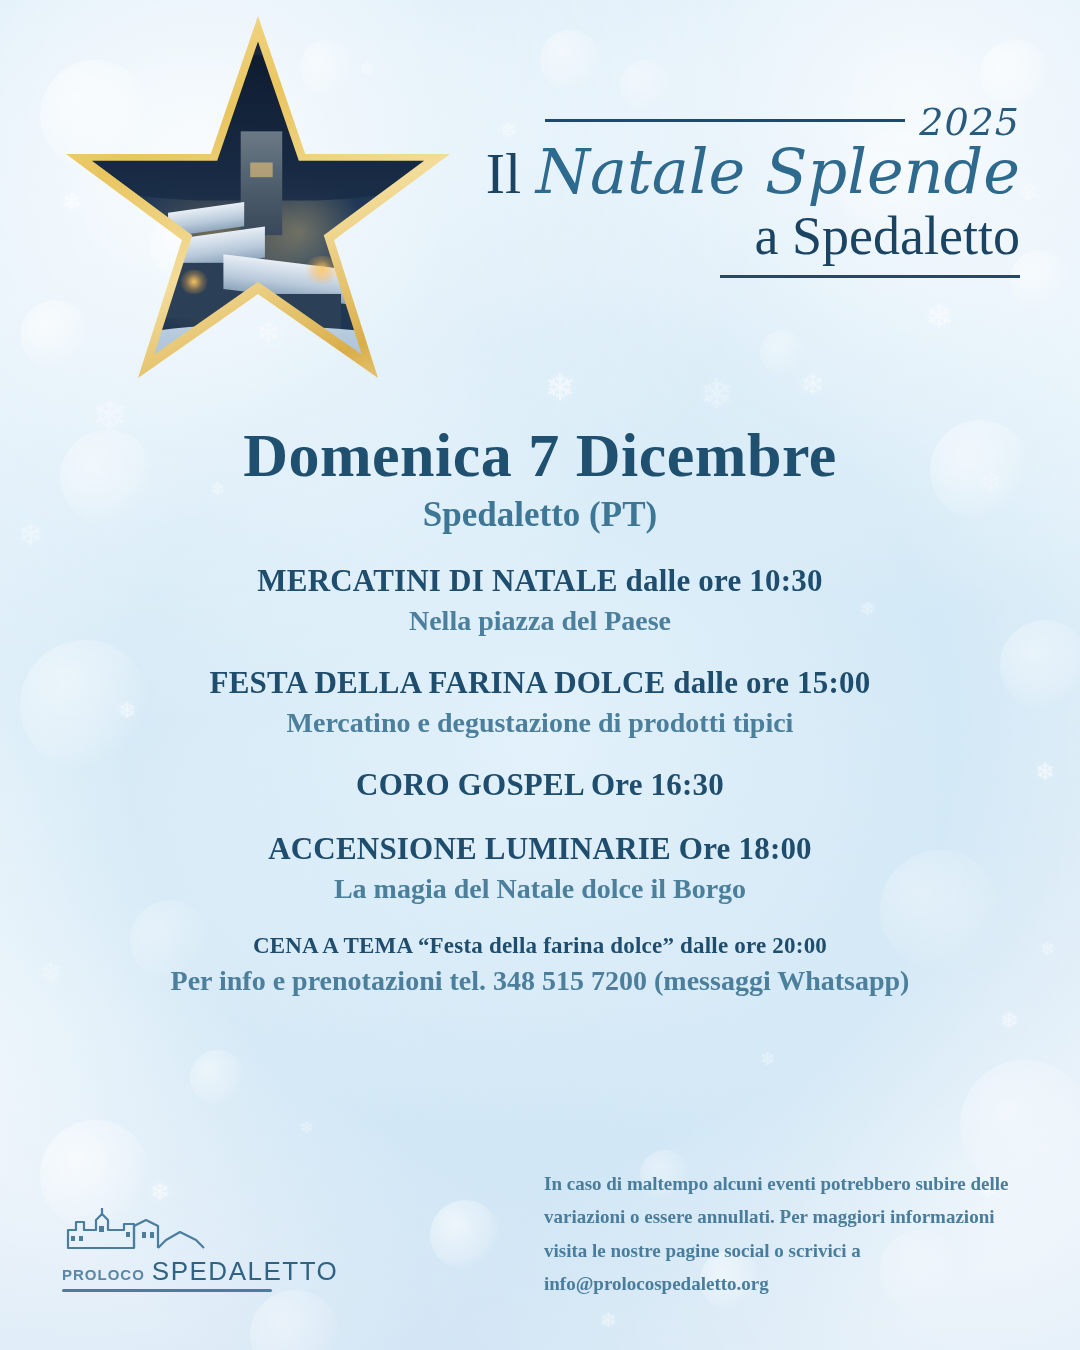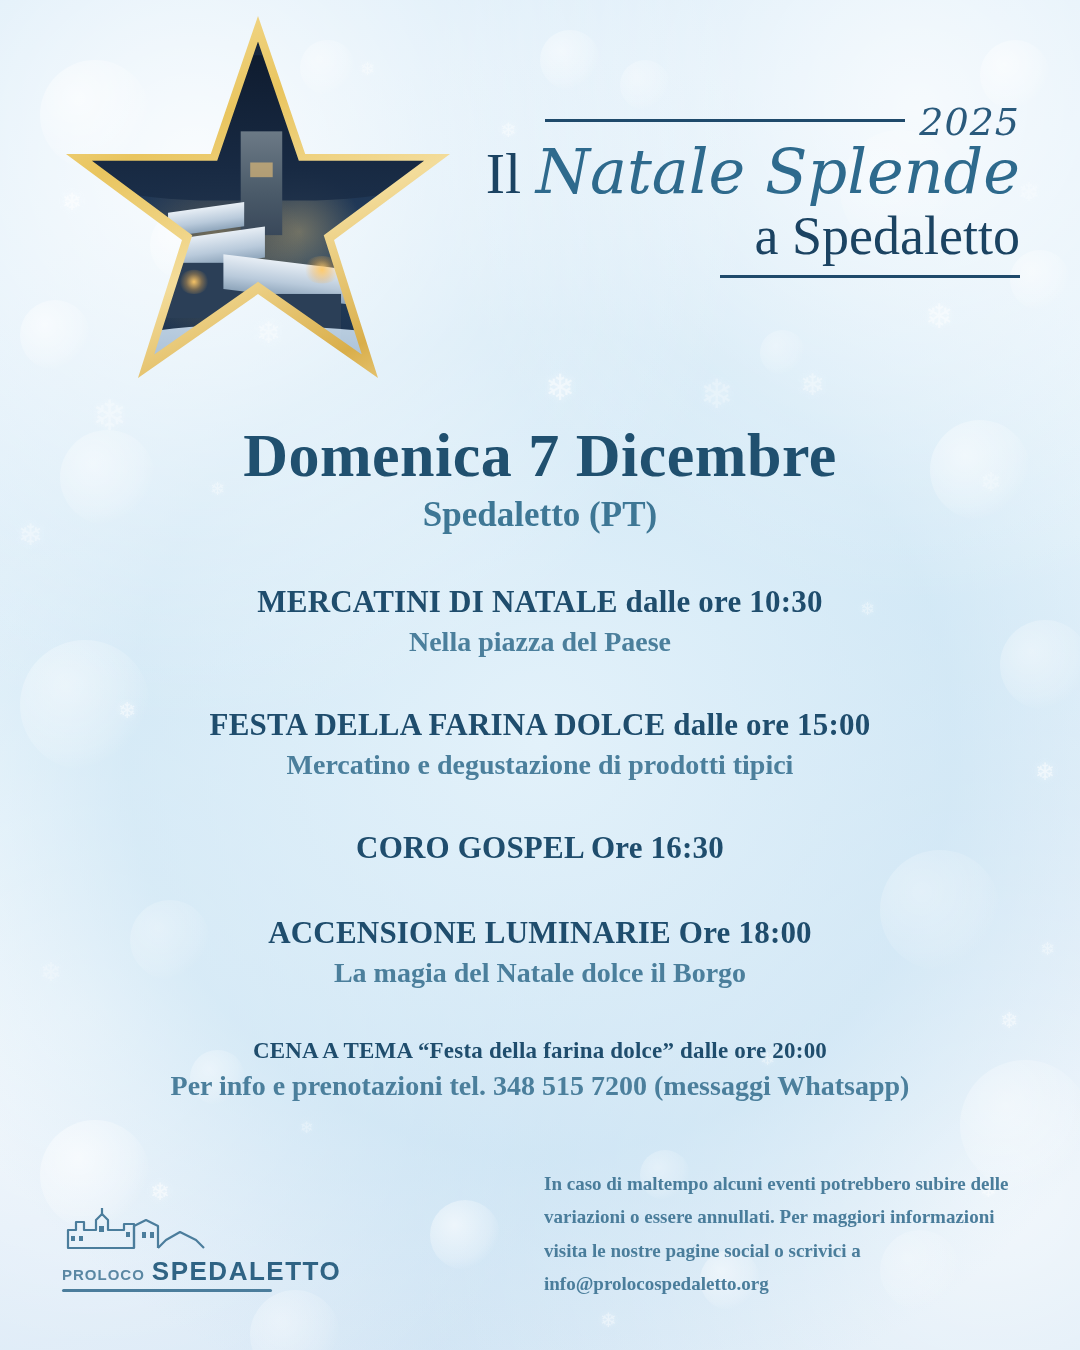--- a/index.html
+++ b/index.html
@@ -190,21 +190,21 @@
     margin: 0;
   }
   .place {
     font-size: 35px;
     font-weight: bold;
     color: #3e7795;
     margin: 4px 0 0 0;
   }
 
   .event {
-    margin-top: 49px;
+    margin-top: 28px;
   }
   .event .line1 {
     font-size: 31px;
     font-weight: bold;
     color: #1f4d6d;
     letter-spacing: 0.2px;
   }
   .event .line2 {
     font-size: 28px;
     font-weight: bold;
@@ -230,21 +230,21 @@
   }
   .logo-pro {
     font-size: 15px;
     letter-spacing: 1px;
     font-weight: bold;
     color: #5a87a3;
   }
   .logo-name {
     font-size: 26px;
     letter-spacing: 1.5px;
-    font-weight: bold;
+    font-weight: normal;
     color: #2f6384;
   }
   .logo-underline {
     height: 3px;
     background: #4b7d9c;
     width: 100%;
     margin-top: 2px;
     border-radius: 2px;
   }
 

